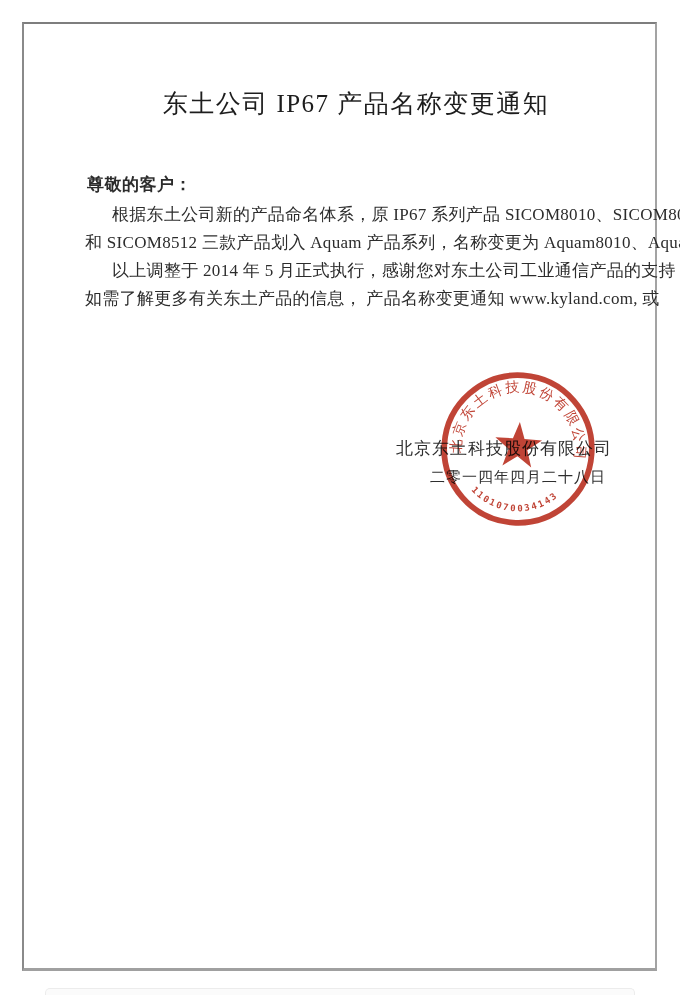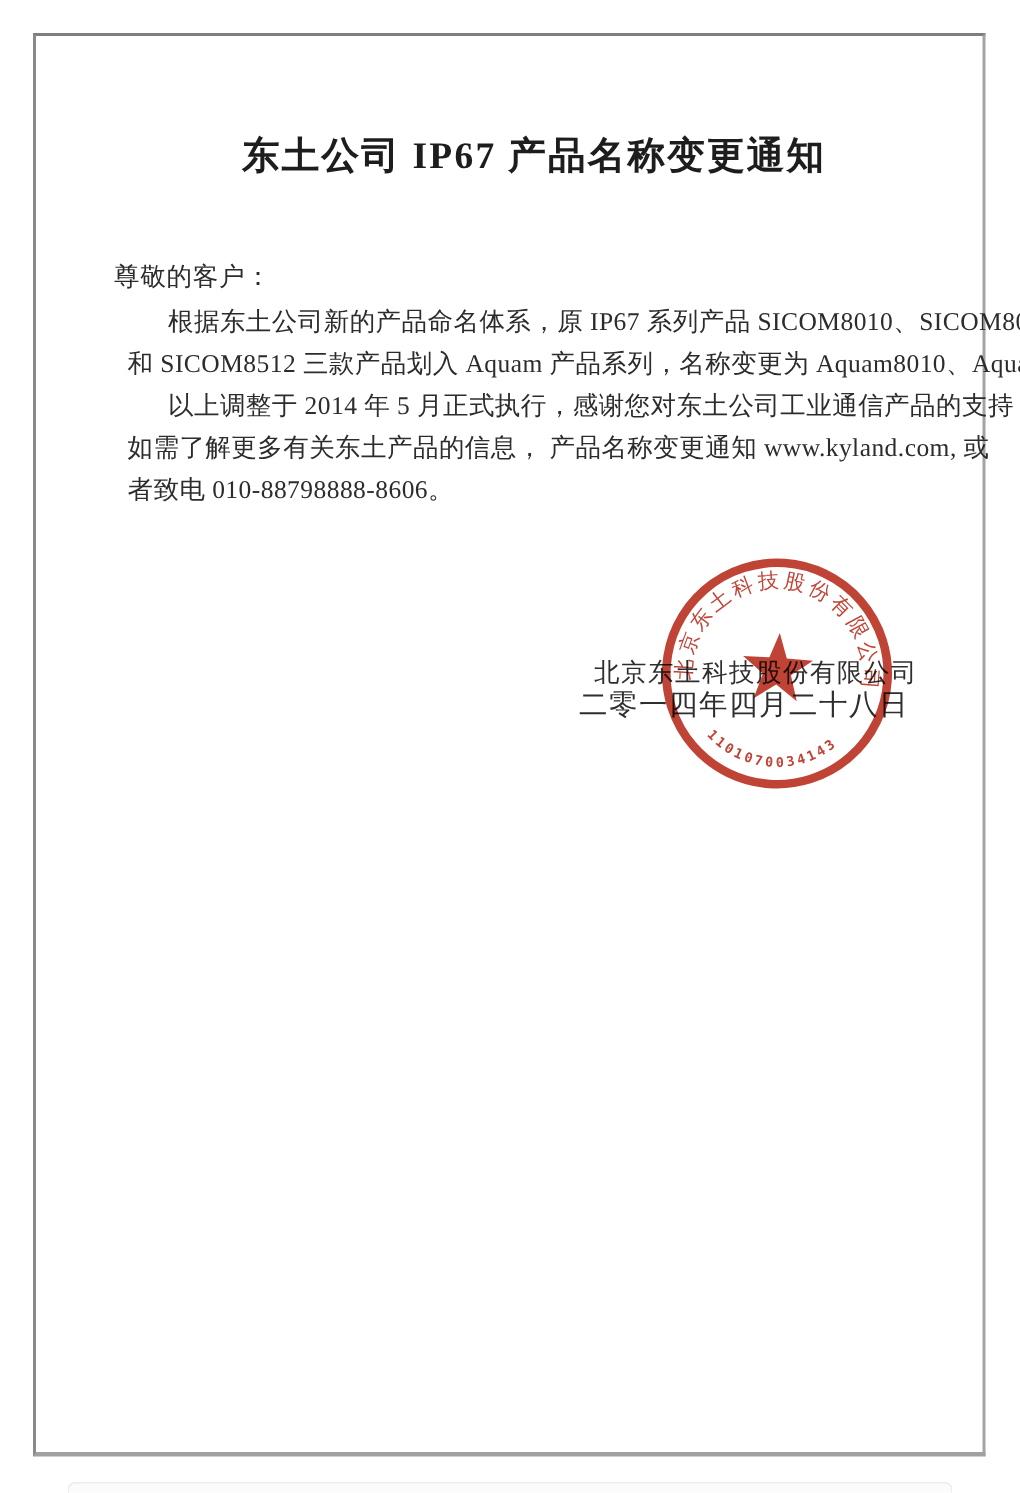--- a/index.html
+++ b/index.html
@@ -22,30 +22,31 @@
     border-width: 2px 2px 3px 2px;
     border-color: #7e7e7e #a3a3a3 #a0a0a0 #8a8a8a;
     background: #ffffff;
   }
   .doc-title {
     position: absolute;
     left: 0; right: 0; top: 87px;
     text-align: center;
     padding-left: 32px;
     font-size: 25px;
-    font-weight: bold;
+    font-weight: normal;
     letter-spacing: 1.5px;
     color: #1d1d1d;
   }
   .salutation {
     position: absolute;
-    left: 76px; top: 173px;
+    left: 87px; top: 173px;
     font-size: 17px;
     color: #2c2c2c;
     letter-spacing: 0.5px;
+    font-weight: bold;
   }
   .body-text {
     position: absolute;
     left: 85px; top: 201px;
     width: 516px;
     font-size: 17px;
     color: #2c2c2c;
   }
   .body-line {
     height: 28px;
@@ -57,22 +58,22 @@
   .sig-company {
     position: absolute;
     top: 437px; right: 68px;
     font-size: 17px;
     color: #2e2e2e;
     letter-spacing: 1px;
     white-space: nowrap;
   }
   .sig-date {
     position: absolute;
-    top: 457px; right: 74px;
-    font-size: 19px;
+    top: 468px; right: 74px;
+    font-size: 15px;
     color: #2e2e2e;
     letter-spacing: 1px;
     white-space: nowrap;
   }
   .seal {
     position: absolute;
     left: 436px; top: 367px;
     width: 164px; height: 164px;
     mix-blend-mode: multiply;
     opacity: 0.92;
@@ -103,21 +104,20 @@
 
   <h1 class="doc-title">东土公司 IP67 产品名称变更通知</h1>
 
   <div class="salutation">尊敬的客户：</div>
 
   <div class="body-text">
     <div class="body-line indent">根据东土公司新的产品命名体系，原 IP67 系列产品 SICOM8010、SICOM8020</div>
     <div class="body-line">和 SICOM8512 三款产品划入 Aquam 产品系列，名称变更为 Aquam8010、Aquam8020</div>
     <div class="body-line indent">以上调整于 2014 年 5 月正式执行，感谢您对东土公司工业通信产品的支持，</div>
     <div class="body-line">如需了解更多有关东土产品的信息， 产品名称变更通知 www.kyland.com, 或</div>
-    <div class="body-line">者致电 010-88798888-8606。</div>
   </div>
 
   <div class="sig-company">北京东土科技股份有限公司</div>
   <div class="sig-date">二零一四年四月二十八日</div>
 
   <svg class="seal" viewBox="0 0 200 200" xmlns="http://www.w3.org/2000/svg">
     <g transform="rotate(4 100 100)">
       <circle cx="100" cy="100" r="90" fill="none" stroke-width="7" stroke="#bb3425"></circle>
       <path id="sealArcTop" d="M 34.2 123.9 A 70 70 0 1 1 165.8 123.9" fill="none"></path>
       <path id="sealArcBottom" d="M 40.1 146.8 A 76 76 0 0 0 159.9 146.8" fill="none"></path>

